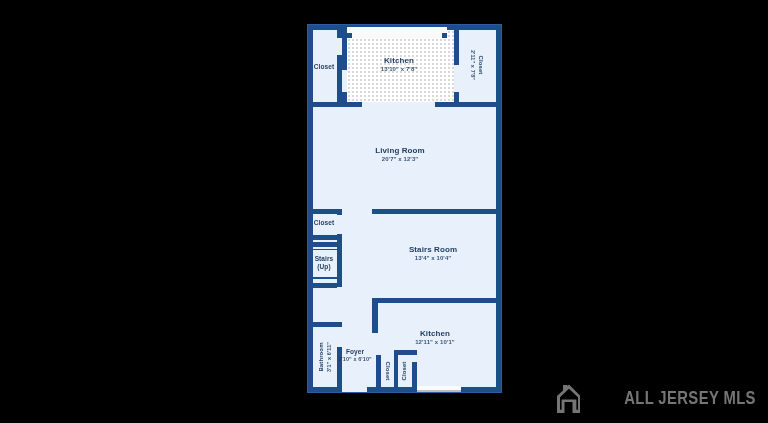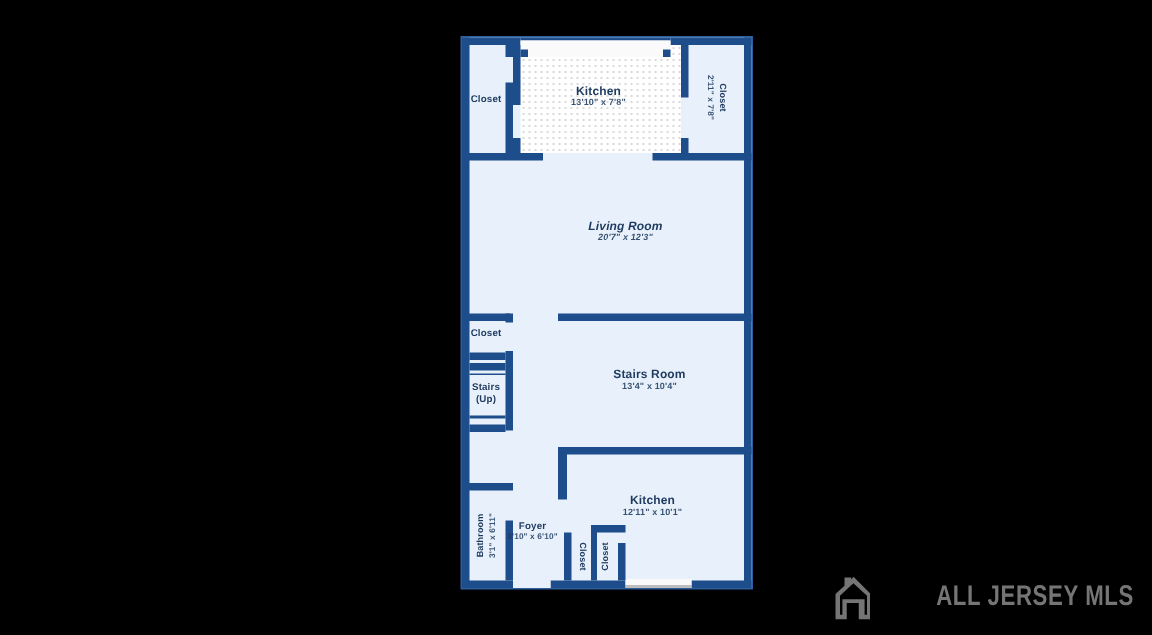--- a/index.html
+++ b/index.html
@@ -126,21 +126,21 @@
   <div class="room-label" style="left:91px;top:40px;">
     <div class="room-name">Kitchen</div>
     <div class="room-dims">13'10" x 7'8"</div>
   </div>
 
   <div class="room-label rot90" style="left:169px;top:40px;">
     <div class="room-name xs">Closet</div>
     <div class="room-dims xs">2'11" x 7'8"</div>
   </div>
 
-  <div class="room-label" style="left:109px;top:130px;font-style:italic;">
+  <div class="room-label" style="left:92px;top:130px;">
     <div class="room-name">Living Room</div>
     <div class="room-dims">20'7" x 12'3"</div>
   </div>
 
   <div class="room-label" style="left:16px;top:198px;">
     <div class="room-name sm">Closet</div>
   </div>
 
   <div class="room-label" style="left:16px;top:238px;">
     <div class="room-name sm">Stairs</div>

